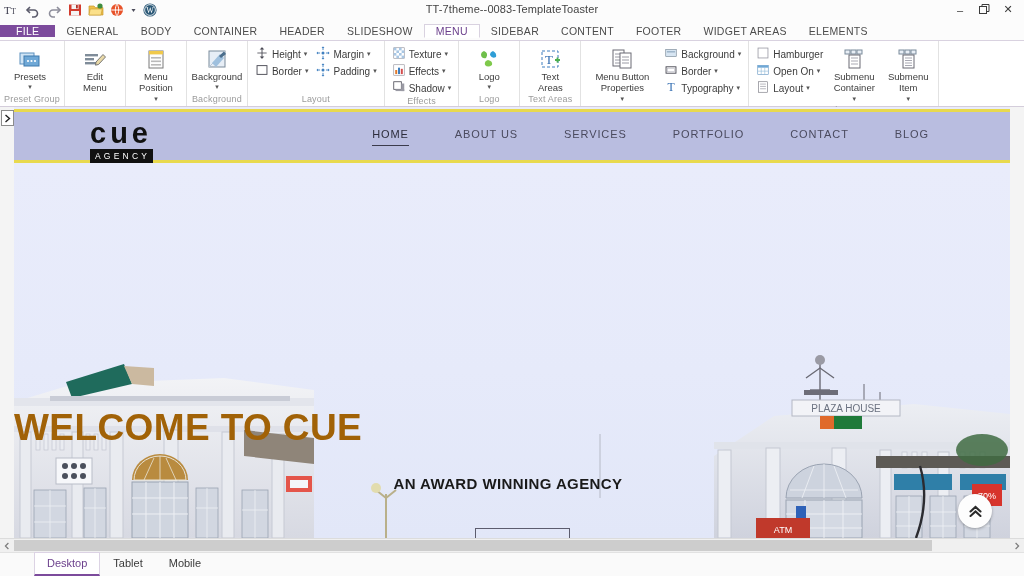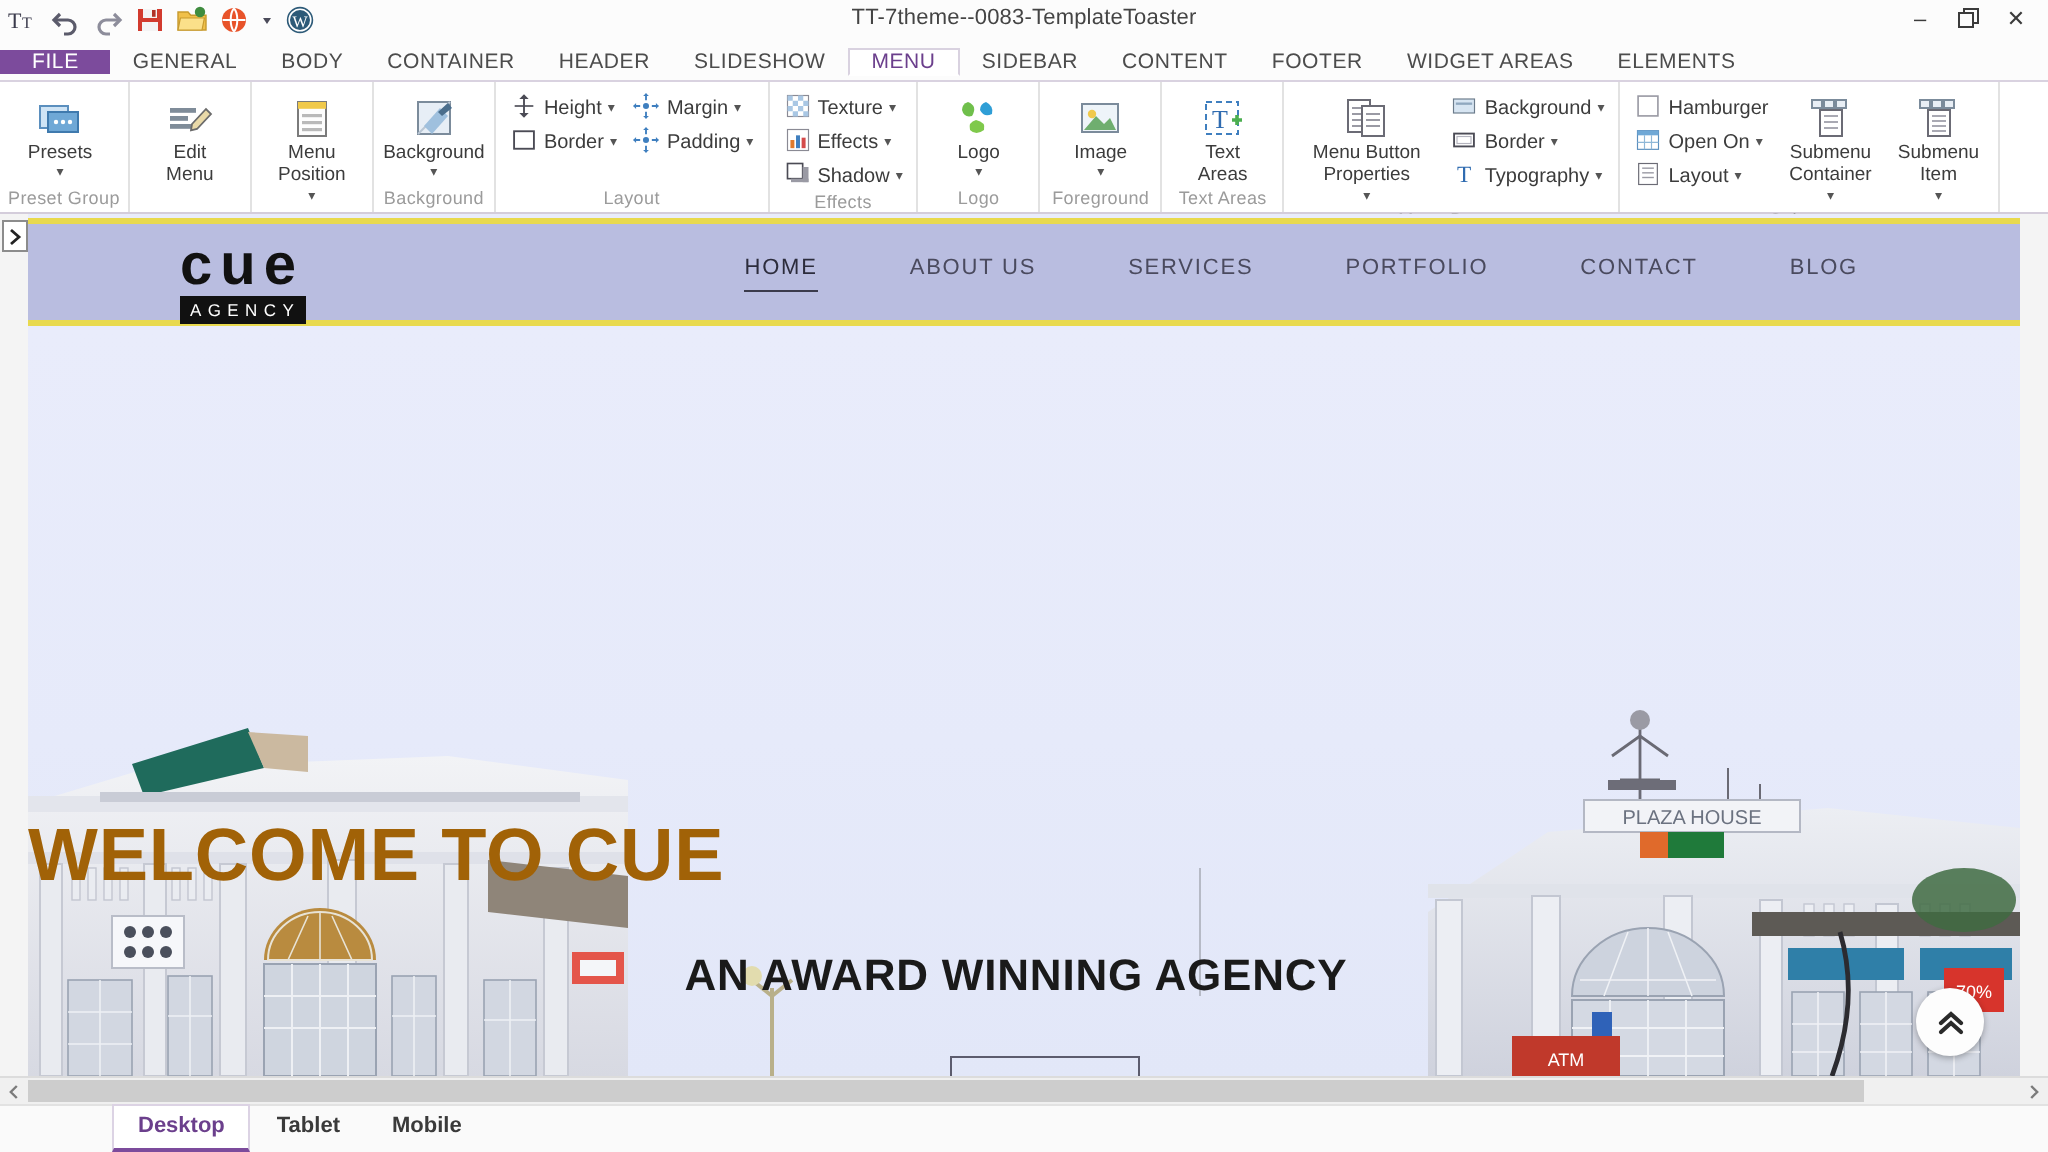--- a/index.html
+++ b/index.html
@@ -121,21 +121,21 @@
     position: absolute; left: 0; top: 59px; width: 996px; height: 372px;
     background: #e7ebfb; overflow: hidden;
   }
   .sky { position: absolute; inset: 0; background: linear-gradient(#e9ecfb 0%, #e6eafa 55%, #e2e7f8 100%); }
   .hero-title {
     position: absolute; left: 0; top: 241px; width: 996px; text-align: left;
     font-size: 37px; font-weight: bold; color: #a16207; letter-spacing: .4px;
   }
   .hero-sub {
     position: absolute; left: 0; top: 309px; width: 988px; text-align: center;
-    font-size: 22px; font-weight: bold; color: #1a1a1a; letter-spacing: .4px;
+    font-size: 15px; font-weight: bold; color: #1a1a1a; letter-spacing: .4px;
   }
   .hero-btn {
     position: absolute; left: 461px; top: 362px; width: 95px; height: 35px;
     border: 1px solid #5c5c6e; display: flex; align-items: center; justify-content: center;
     font-size: 10.5px; color: #43435a; letter-spacing: .9px; background: transparent; cursor: default;
   }
   .totop {
     position: absolute; right: 18px; bottom: 10px; width: 34px; height: 34px; border-radius: 50%;
     background: #fdfdfd; display: flex; align-items: center; justify-content: center;
     box-shadow: 0 1px 3px rgba(0,0,0,.3); cursor: default;
@@ -150,21 +150,21 @@
     background: #f0f0f0; border-top: 1px solid #dcdcdc;
     display: flex; align-items: center; justify-content: space-between;
   }
   .hs-arrow { width: 14px; height: 13px; display: flex; align-items: center; justify-content: center; font-size: 8px; color: #7b7b7b; }
   .hs-track { flex: 1; height: 13px; background: #f0f0f0; position: relative; }
   .hs-thumb { position: absolute; left: 0; top: 1px; width: 918px; height: 11px; background: #cdcdcd; }
   .statusbar {
     position: absolute; top: 552px; left: 0; width: 1024px; height: 24px;
     background: #fafafa; border-top: 1px solid #e2e2e2; display: flex; align-items: flex-end;
   }
-  .device-tabs { display: flex; margin-left: 56px; font-weight: bold; }
+  .device-tabs { display: flex; margin-left: 34px; }
   .device-tab {
     font-size: 11px; color: #3a3a3a; padding: 4px 12px 5px 12px; cursor: default;
     border: 1px solid transparent; background: transparent;
   }
   .device-tab.active {
     color: #6b3f8c; background: #ffffff; border: 1px solid #dcd3e4;
     border-bottom: 2px solid #7c4b9c;
   }
 </style>
 </head>
@@ -457,40 +457,20 @@
                 </svg>
               </span>
             </span>
             <span class="lbl">
               <span style="display:block">Logo</span>
             </span>
             <span class="caret">▾</span>
           </div>
         </div>
         <div class="rgroup-title">Logo</div>
-      </div>
-      <div class="rgroup">
-        <div class="rgroup-body">
-          <div class="bigbtn">
-            <span class="gl">
-              <span style="display:flex;align-items:center;justify-content:center;width:24px;height:24px">
-                <svg width="24" height="24" viewBox="0 0 24 24">
-                  <rect x="3" y="5" width="18" height="14" fill="#eef4f9" stroke="#7b8b9b"></rect>
-                  <circle cx="8" cy="10" r="2.1" fill="#f0c94b"></circle>
-                  <path d="M4 18 L10 11 L14 15 L17 12 L20 18 Z" fill="#6fae6f"></path>
-                </svg>
-              </span>
-            </span>
-            <span class="lbl">
-              <span style="display:block">Image</span>
-            </span>
-            <span class="caret">▾</span>
-          </div>
-        </div>
-        <div class="rgroup-title">Foreground</div>
       </div>
       <div class="rgroup">
         <div class="rgroup-body">
           <div class="bigbtn">
             <span class="gl">
               <span style="display:flex;align-items:center;justify-content:center;width:24px;height:24px">
                 <svg width="24" height="24" viewBox="0 0 24 24">
                   <rect x="4" y="4" width="16" height="16" fill="none" stroke="#3f7fbf" stroke-dasharray="3 2"></rect>
                   <text x="11" y="17" font-size="13" font-family="Liberation Serif, serif" fill="#2f6bb0" text-anchor="middle">T</text>
                   <path d="M17 13 h5 M19.5 10.5 v5" stroke="#4caf50" stroke-width="1.8"></path>

